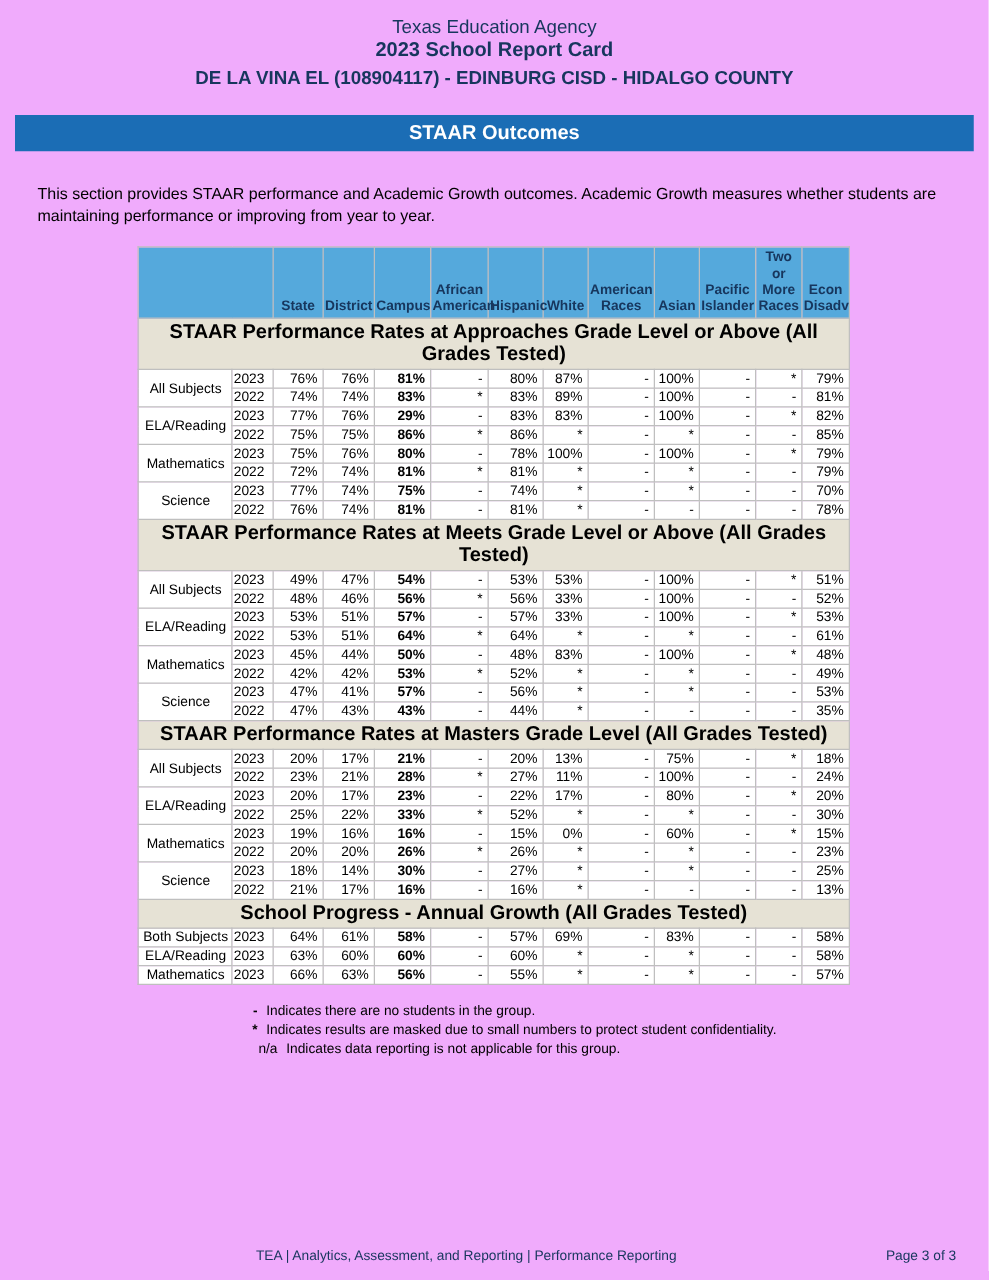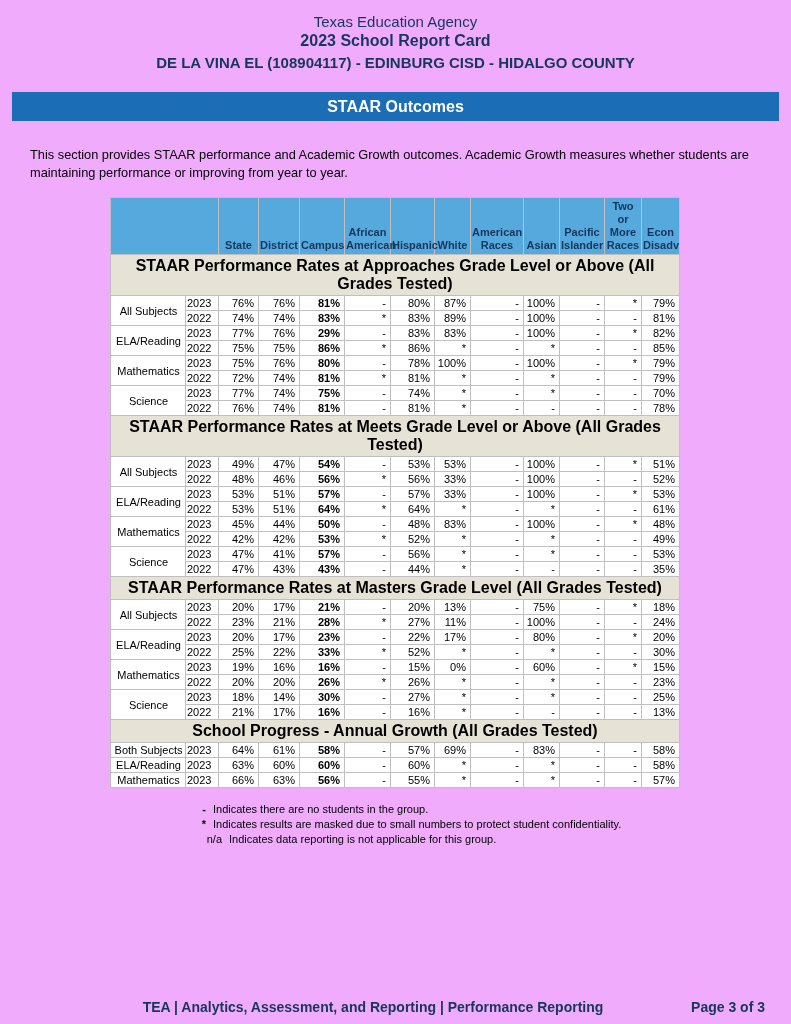--- a/index.html
+++ b/index.html
@@ -72,22 +72,22 @@
   td.campus { font-weight: bold; }
   .footnotes { margin: 15px 0 0 186px; font-size: 11px; color: #000000; }
   .fn { display: flex; align-items: baseline; margin-bottom: 3px; }
   .fn-marker { width: 20px; text-align: right; margin-right: 7px; font-weight: bold; flex: none; }
   .fn-text { flex: 1; }
   .footer {
     position: absolute;
     left: 0; right: 0; bottom: 13px;
     height: 12px;
     color: var(--navy, #17365D);
-    font-size: 14px;
-    font-weight: bold;
+    font-size: 11px;
+    font-weight: normal;
     margin-top: 32px;
   }
   .footer-center { position: absolute; left: 0; right: 45px; text-align: center; }
   .footer-right  { position: absolute; right: 26px; }
 </style>
 </head>
 <body>
 
 <div class="page">
 

